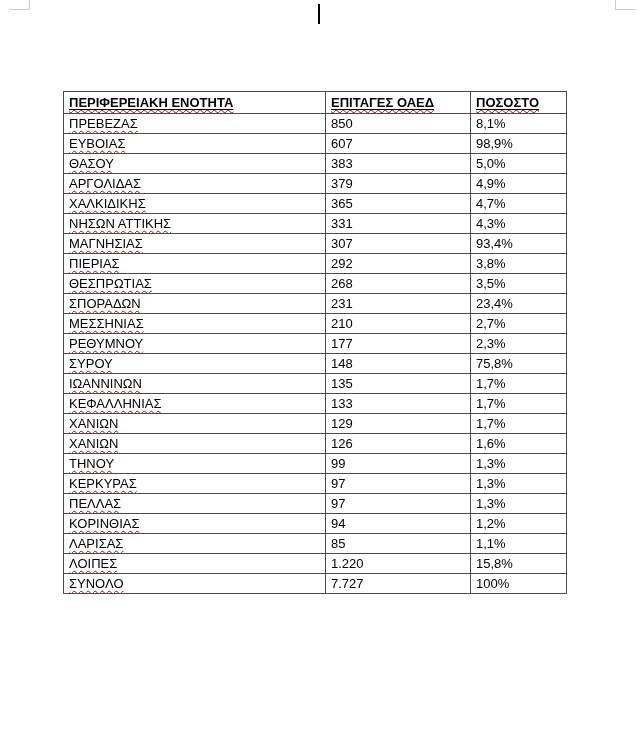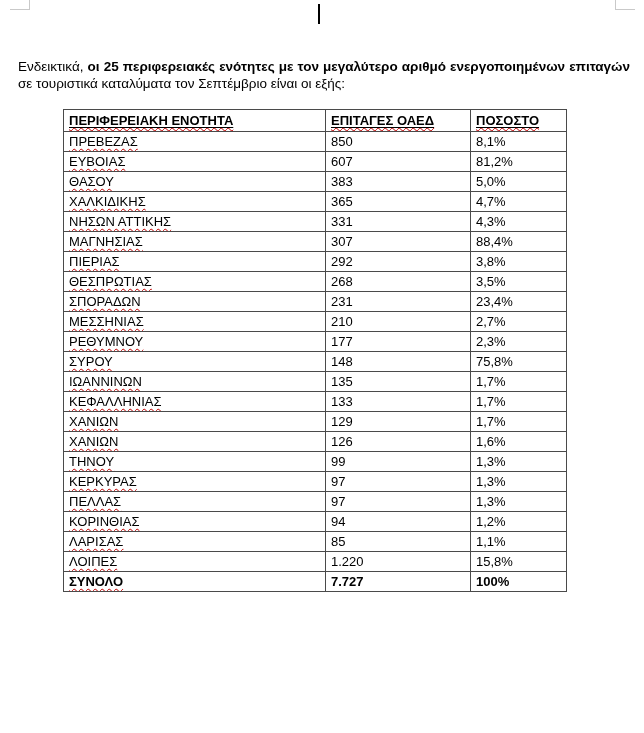--- a/index.html
+++ b/index.html
@@ -14,50 +14,49 @@
   .corner.right { left:615px; border-left:1px solid #c9c9c9;   border-bottom:1px solid #c9c9c9; }
   
   .caret { position:absolute; left:318px; top:4px; width:2px; height:20px; background:#000; }
   
   .para {
     position:absolute; left:18px; top:44px; width:612px;
     font-size:13.5px; line-height:17px; text-align:justify;
   }
   .para .b { font-weight:bold; }
   
-  .tablewrap { position:absolute; left:63px; top:109px; }
+  .tablewrap { position:absolute; left:63px; top:91px; }
   table { border-collapse:collapse; width:503px; table-layout:fixed; }
   th, td {
     border:1px solid #4a4a4a; padding:0 5px; font-size:13px;
     vertical-align:middle; text-align:left; white-space:nowrap; overflow:hidden;
   }
   th { height:21px; font-weight:bold; }
   td { height:19px; }
-  tr.total td { font-weight:bold;margin-top:32px; }
+  tr.total td { font-weight:normal;margin-top:32px; }
   
   .spell {
     text-decoration-line:underline;
     text-decoration-style:wavy;
     text-decoration-color:#c00000;
     text-decoration-thickness:1px;
     text-underline-offset:2px;
   }
   
   .hline { text-decoration:underline solid #000; text-decoration-thickness:1px; }
 </style>
 </head>
 <body>
 
 <div class="page">
 
   <div class="corner left"></div>
   <div class="corner right"></div>
   <div class="caret"></div>
 
-  <p class="para"><span>Ενδεικτικά, </span><span class="b">οι 25 περιφερειακές ενότητες με τον μεγαλύτερο αριθμό ενεργοποιημένων επιταγών</span><span> σε τουριστικά καταλύματα τον Σεπτέμβριο είναι οι εξής:</span></p>
 
   <div class="tablewrap">
     <table>
       <colgroup>
         <col style="width:262px">
           <col style="width:145px">
           <col style="width:96px">
       </colgroup>
       <thead>
         <tr>
@@ -68,41 +67,46 @@
       </thead>
       <tbody>
         <tr>
           <td><span class="spell">ΠΡΕΒΕΖΑΣ</span></td>
           <td>850</td>
           <td>8,1%</td>
         </tr>
         <tr>
           <td><span class="spell">ΕΥΒΟΙΑΣ</span></td>
           <td>607</td>
-          <td>81,2%</td>
+          <td>98,9%</td>
         </tr>
         <tr>
           <td><span class="spell">ΘΑΣΟΥ</span></td>
           <td>383</td>
           <td>5,0%</td>
+        </tr>
+        <tr>
+          <td><span class="spell">ΑΡΓΟΛΙΔΑΣ</span></td>
+          <td>379</td>
+          <td>4,9%</td>
         </tr>
         <tr>
           <td><span class="spell">ΧΑΛΚΙΔΙΚΗΣ</span></td>
           <td>365</td>
           <td>4,7%</td>
         </tr>
         <tr>
           <td><span class="spell">ΝΗΣΩΝ ΑΤΤΙΚΗΣ</span></td>
           <td>331</td>
           <td>4,3%</td>
         </tr>
         <tr>
           <td><span class="spell">ΜΑΓΝΗΣΙΑΣ</span></td>
           <td>307</td>
-          <td>88,4%</td>
+          <td>93,4%</td>
         </tr>
         <tr>
           <td><span class="spell">ΠΙΕΡΙΑΣ</span></td>
           <td>292</td>
           <td>3,8%</td>
         </tr>
         <tr>
           <td><span class="spell">ΘΕΣΠΡΩΤΙΑΣ</span></td>
           <td>268</td>
           <td>3,5%</td>

